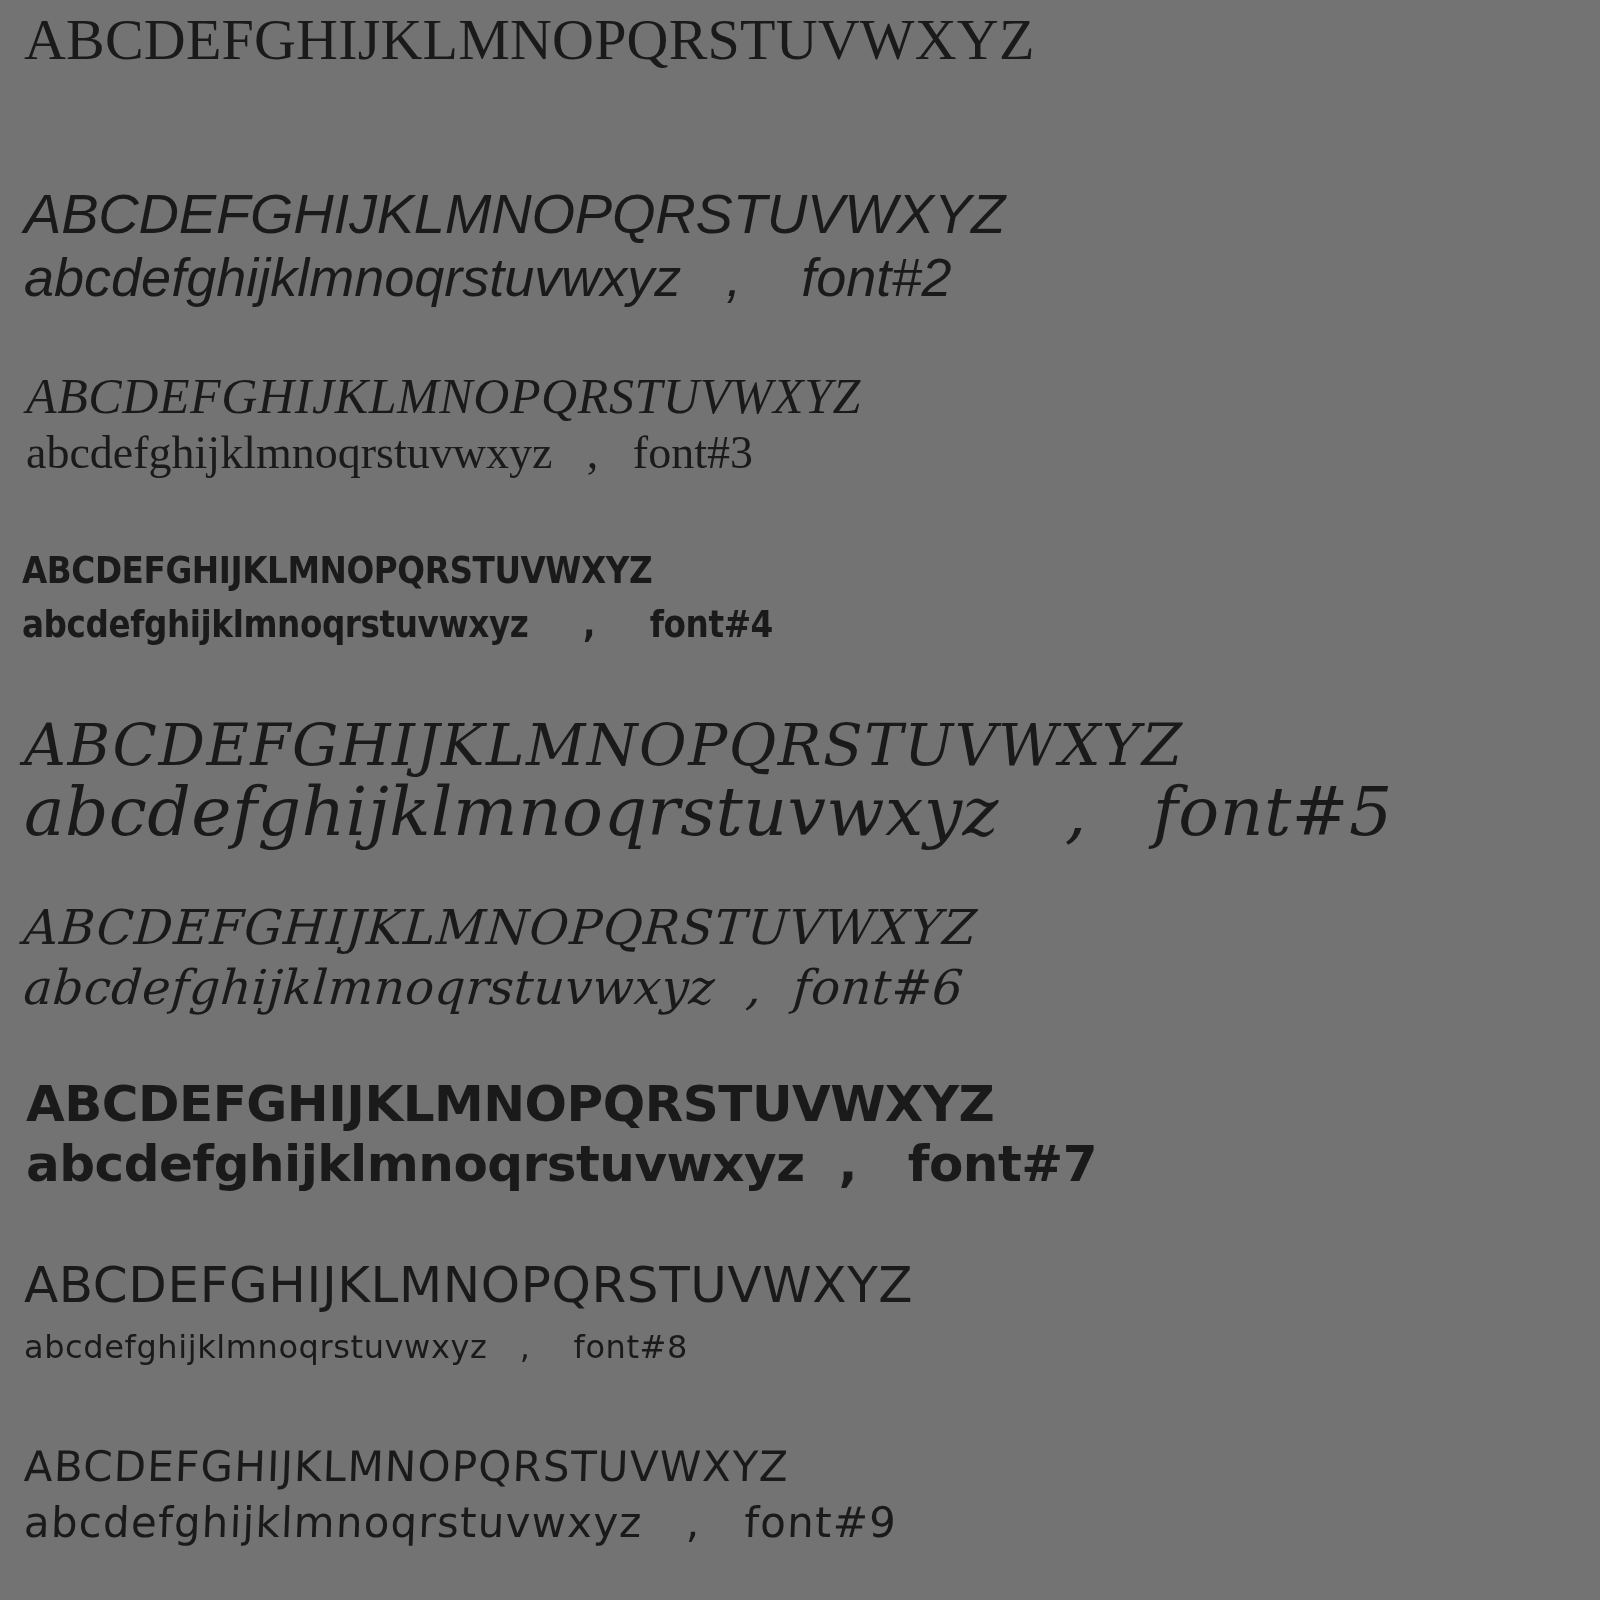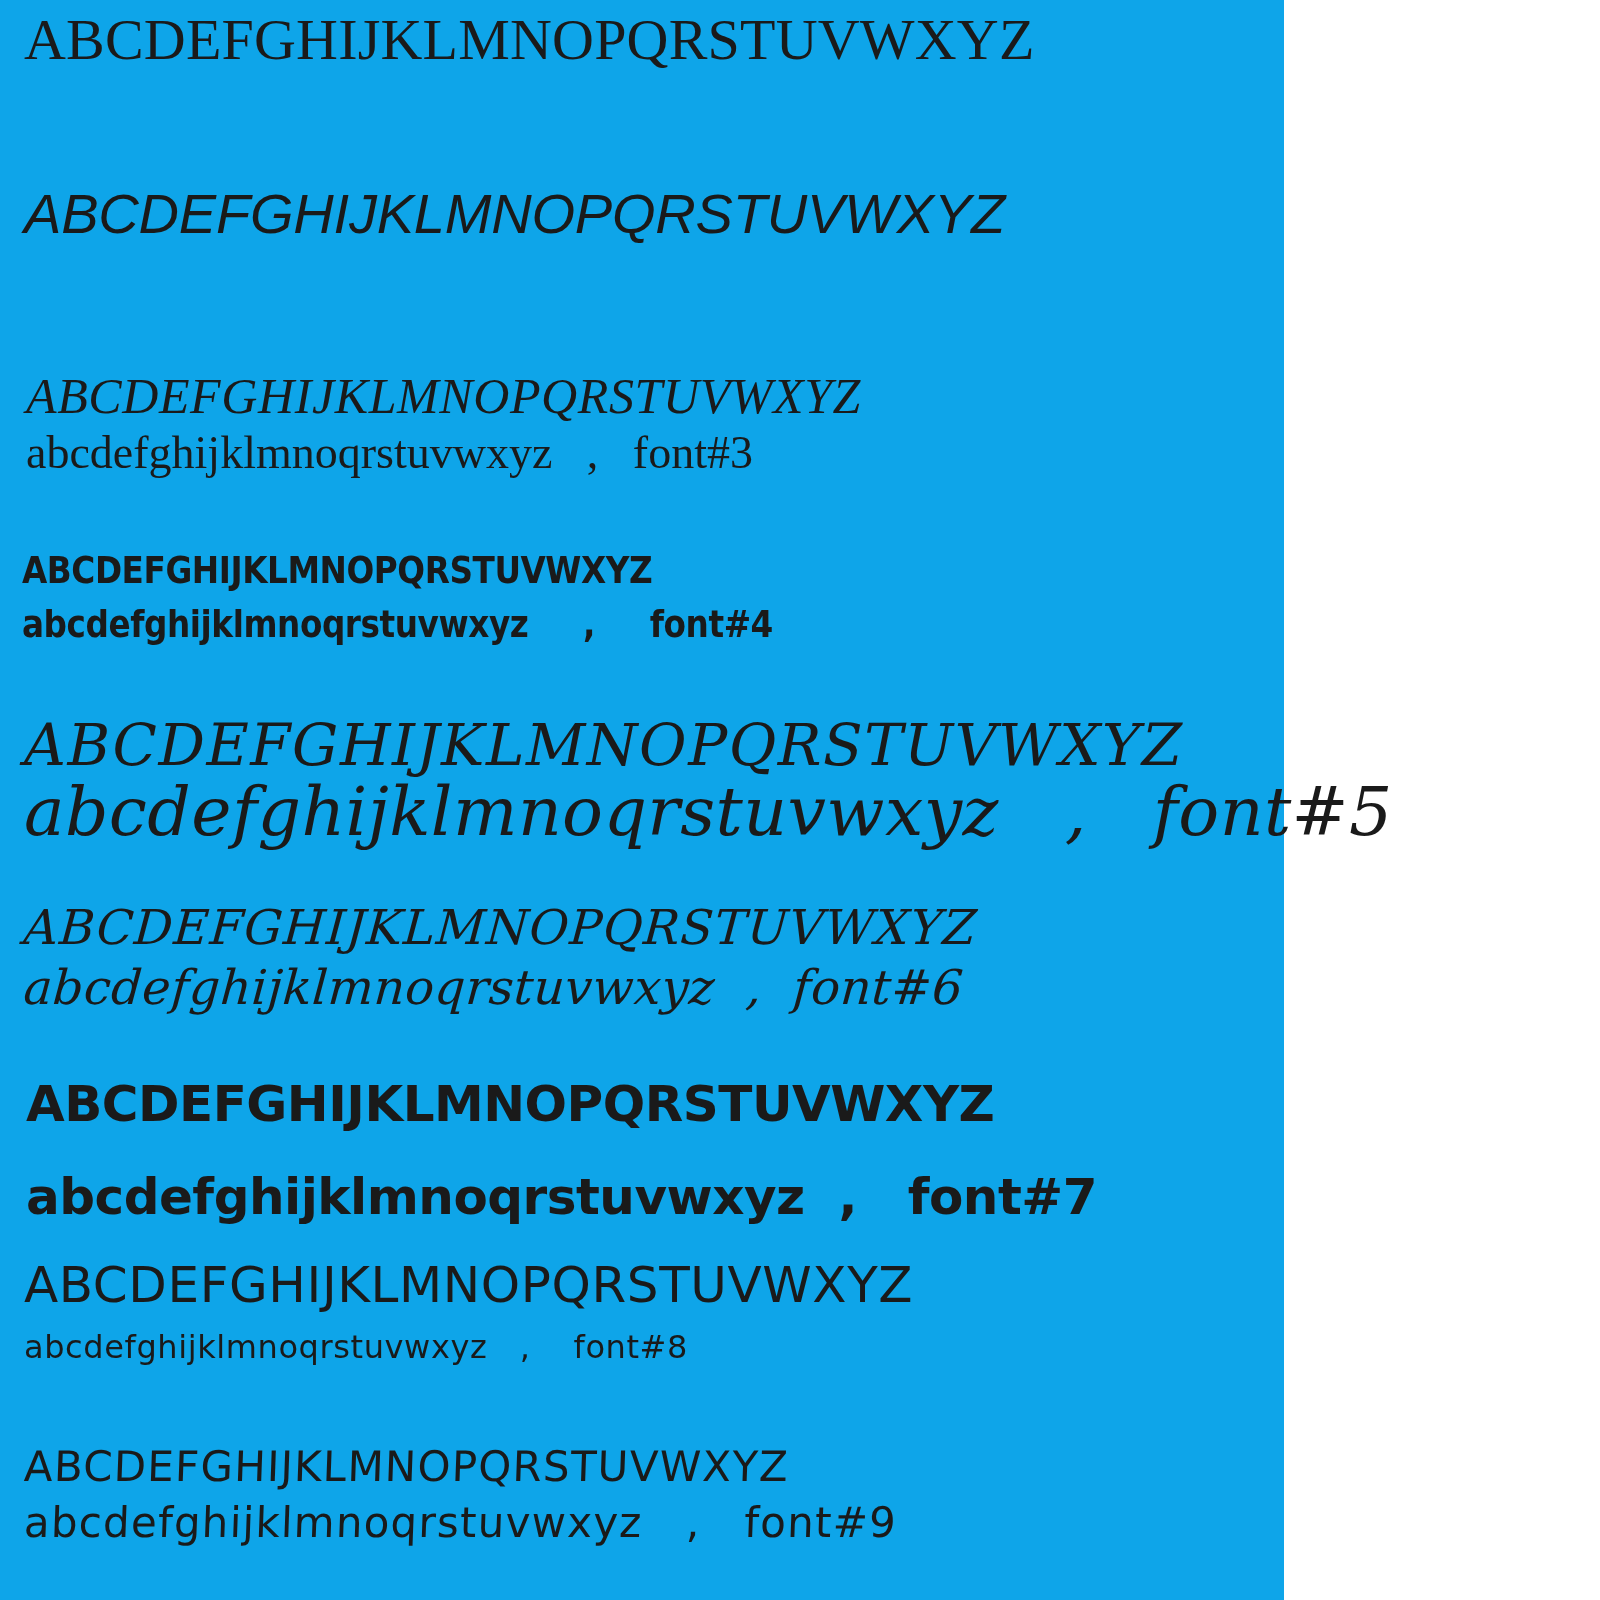--- a/index.html
+++ b/index.html
@@ -8,23 +8,23 @@
     background: #ffffff;
   }
   body {
     width: 1600px;
     height: 1600px;
     overflow: hidden;
     color: #1a1a1a;
   }
   #sheet {
     position: relative;
-    width: 1284px;
+    width: 1600px;
     height: 1600px;
-    background: #0ea5e9;
+    background: #737373;
     padding: 0;
     box-sizing: border-box;
   }
   .specimen {
     margin: 0;
     padding: 0;
   }
   .line {
     white-space: pre;
     margin: 0;
@@ -144,21 +144,20 @@
     font-size: 50px;
     line-height: 58px;
     letter-spacing: -0.5px;
   }
   .f7 .line-lower {
     font-family: "DejaVu Sans", "Liberation Sans", sans-serif;
     font-weight: bold;
     font-size: 50px;
     line-height: 62px;
     letter-spacing: -0.5px;
-    margin-top: 33px;
   }
 
   
   .f8 { position: absolute; left: 24px; top: 1255px; }
   .f8 .line-upper {
     font-family: "DejaVu Sans", "Liberation Sans", sans-serif;
     font-size: 50px;
     line-height: 60px;
     letter-spacing: 0.6px;
   }
@@ -192,20 +191,21 @@
 <body>
 
 <div id="sheet">
 
   <div class="specimen f1">
     <div class="line line-upper">ABCDEFGHIJKLMNOPQRSTUVWXYZ</div>
   </div>
 
   <div class="specimen f2">
     <div class="line line-upper">ABCDEFGHIJKLMNOPQRSTUVWXYZ</div>
+    <div class="line line-lower">abcdefghijklmnoqrstuvwxyz   ,    font#2</div>
   </div>
 
   <div class="specimen f3">
     <div class="line line-upper">ABCDEFGHIJKLMNOPQRSTUVWXYZ</div>
     <div class="line line-lower">abcdefghijklmnoqrstuvwxyz   ,   font#3</div>
   </div>
 
   <div class="specimen f4">
     <div class="line line-upper">ABCDEFGHIJKLMNOPQRSTUVWXYZ</div>
     <div class="line line-lower">abcdefghijklmnoqrstuvwxyz     ,     font#4</div>

